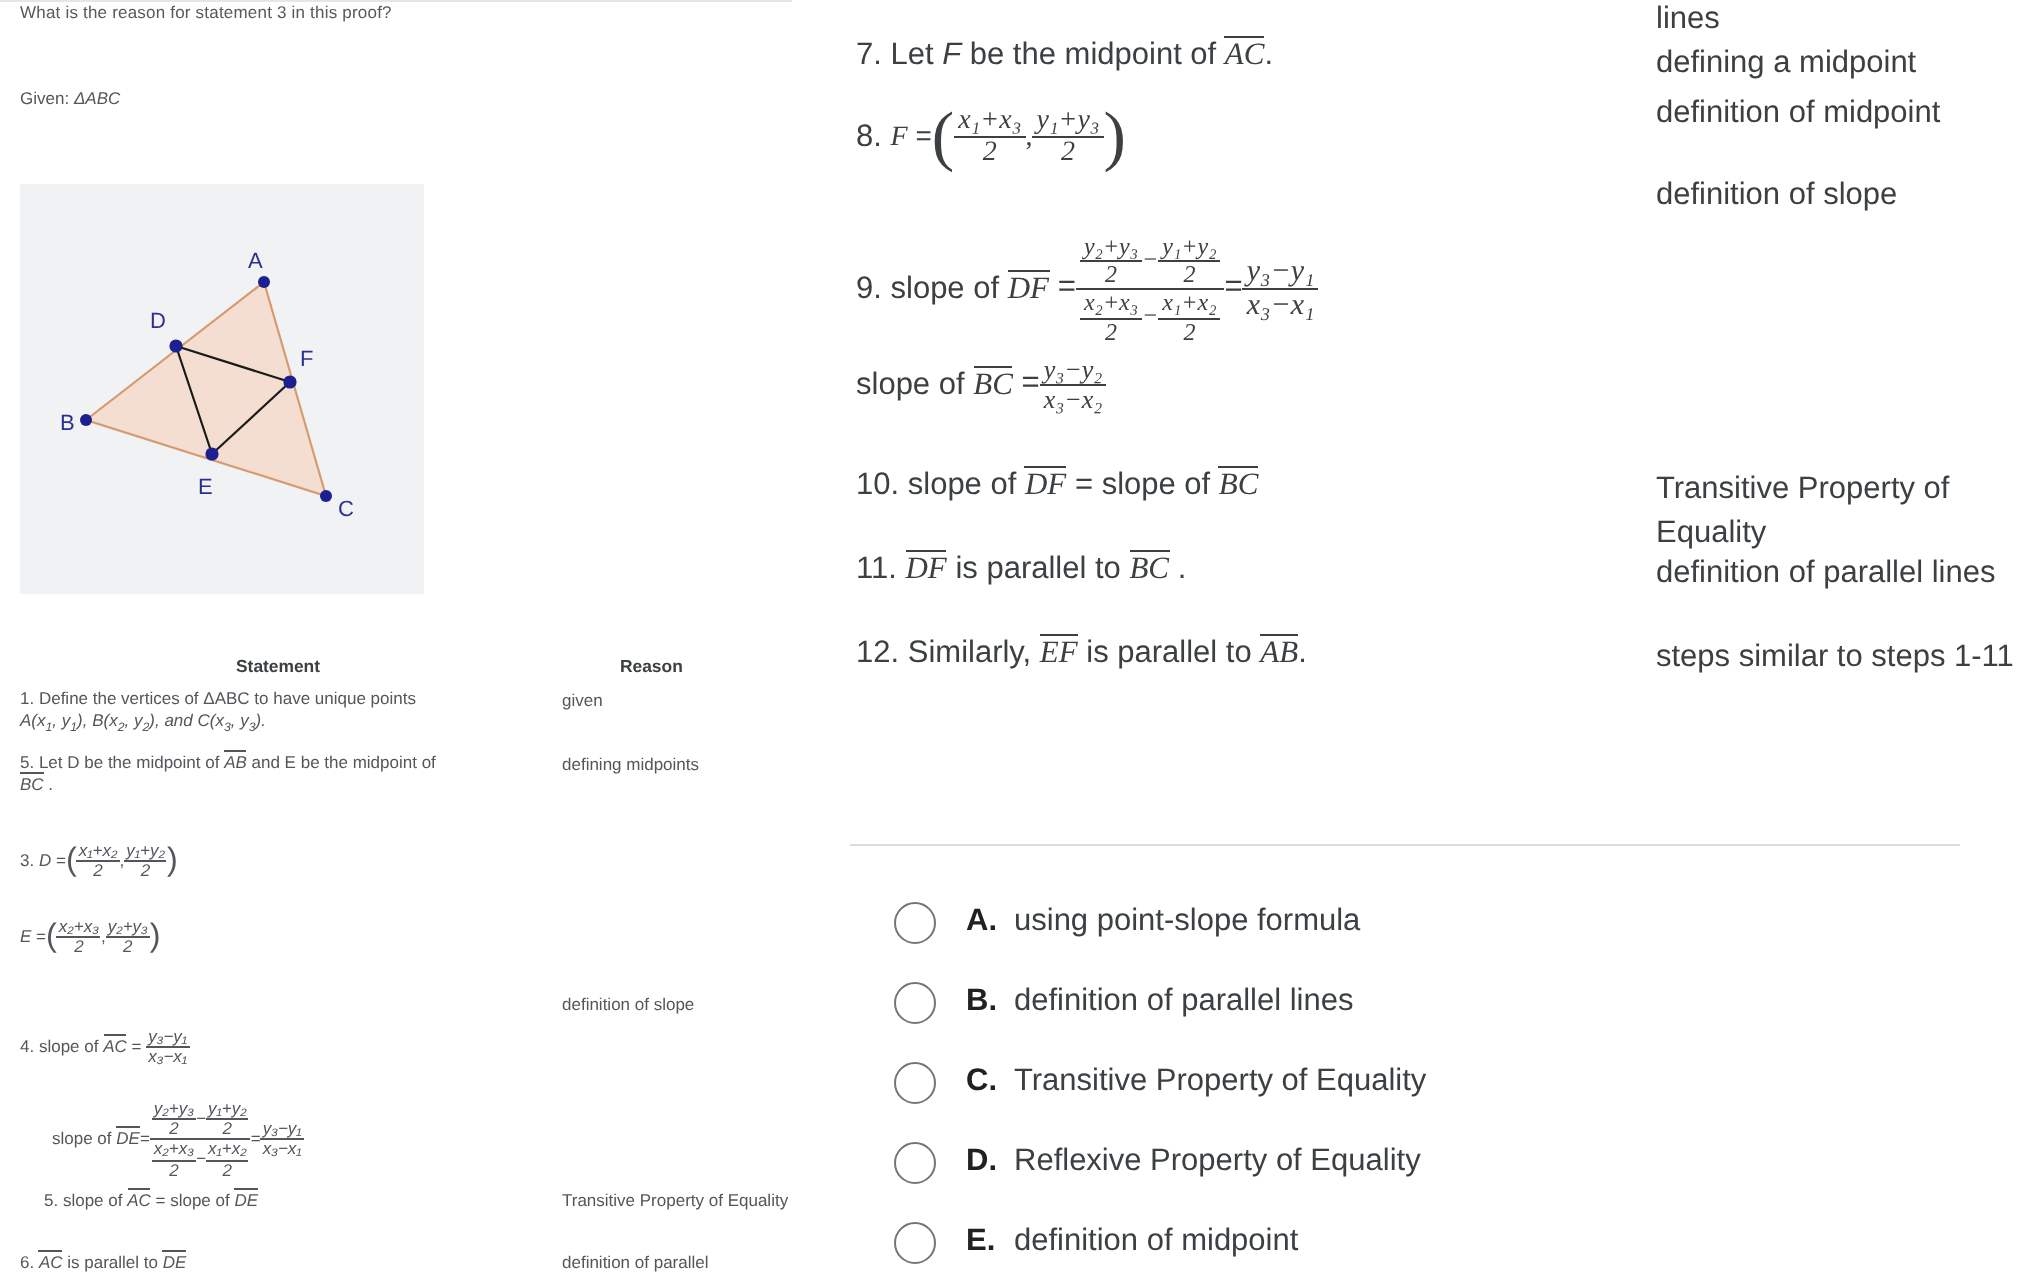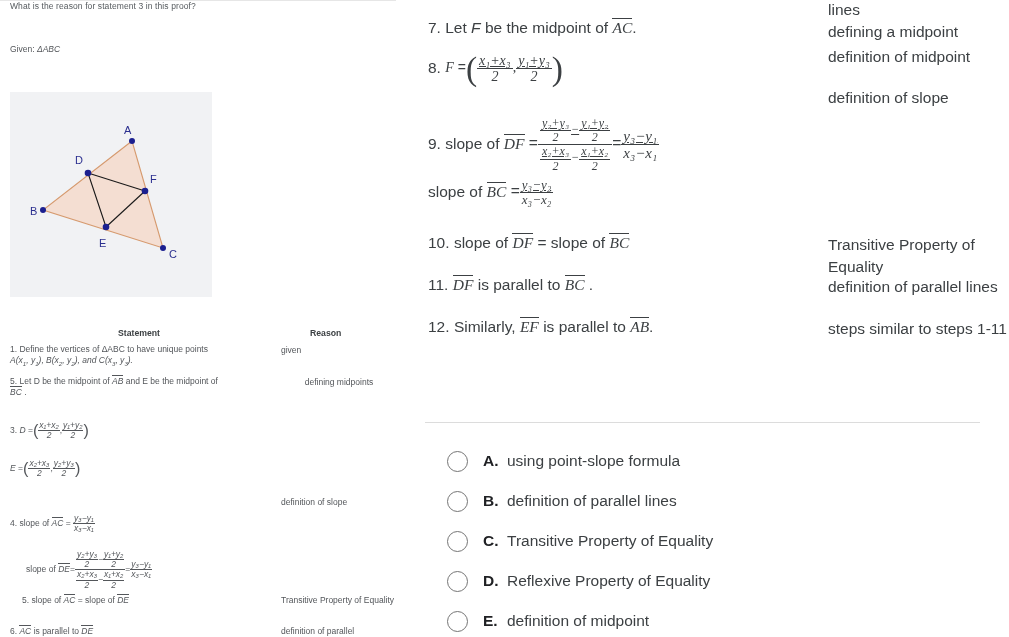--- a/index.html
+++ b/index.html
@@ -68,21 +68,21 @@
     color: #3c4043;
   }
   .r-st { position: absolute; font-size: 15.5px; color: #3c4043; line-height: 1.35; }
   .r-rs { position: absolute; left: 408px; width: 180px; font-size: 15.5px;
           color: #3c4043; line-height: 1.42; }
   .r-ov { border-top: 1.3px solid #3c4043; font-style: italic; font-family: "Liberation Serif", serif; }
   .rfrac {
     display: inline-block; vertical-align: middle; text-align: center;
     font-family: "Liberation Serif", serif; font-style: italic; line-height: 1.1;
   }
-  .rfrac > .num { display: block; border-bottom: 1.2px solid #3c4043; padding: 0 2px; text-decoration: underline; }
+  .rfrac > .num { display: block; border-bottom: 1.2px solid #3c4043; padding: 0 2px; }
   .rfrac > .den { display: block; padding: 0 2px; }
   .bigparen { font-size: 2.4em; font-weight: 300; vertical-align: middle;
               font-family: "Liberation Serif", serif; }
 
   
   .divider {
     position: absolute; left: 425px; top: 422px; width: 555px; height: 1px;
     background: #dcdcdc;
   }
   .answers { position: absolute; left: 447px; top: 441px; width: 540px; }
@@ -145,21 +145,21 @@
       <div class="st" style="left:10px; top:16px; width:268px;">
         <span>1. Define the vertices of ΔABC to have unique points</span><br>
         <span class="itl">A(x<sub>1</sub>, y<sub>1</sub>), B(x<sub>2</sub>, y<sub>2</sub>), and C(x<sub>3</sub>, y<sub>3</sub>).</span>
       </div>
       <div class="rs" style="top:16px;">given</div>
 
       <div class="st" style="left:10px; top:48px; width:268px;">
         <span>5. Let D be the midpoint of </span><span class="ov">AB</span><span> and E be the midpoint of</span><br>
         <span class="ov">BC</span><span> .</span>
       </div>
-      <div class="rs" style="top:48px;text-align:center;">defining midpoints</div>
+      <div class="rs" style="top:48px;">defining midpoints</div>
 
       <div class="st" style="left:10px; top:92px;">
         <span>3.</span>
         <span class="mathrow">
           <span class="itl">D</span>
           <span>=</span><span class="paren">(</span><span class="frac"><span class="num">x₁+x₂</span><span class="den">2</span></span><span>,</span><span class="frac"><span class="num">y₁+y₂</span><span class="den">2</span></span><span class="paren">)</span>
         </span>
       </div>
 
       <div class="st" style="left:10px; top:130px;">

